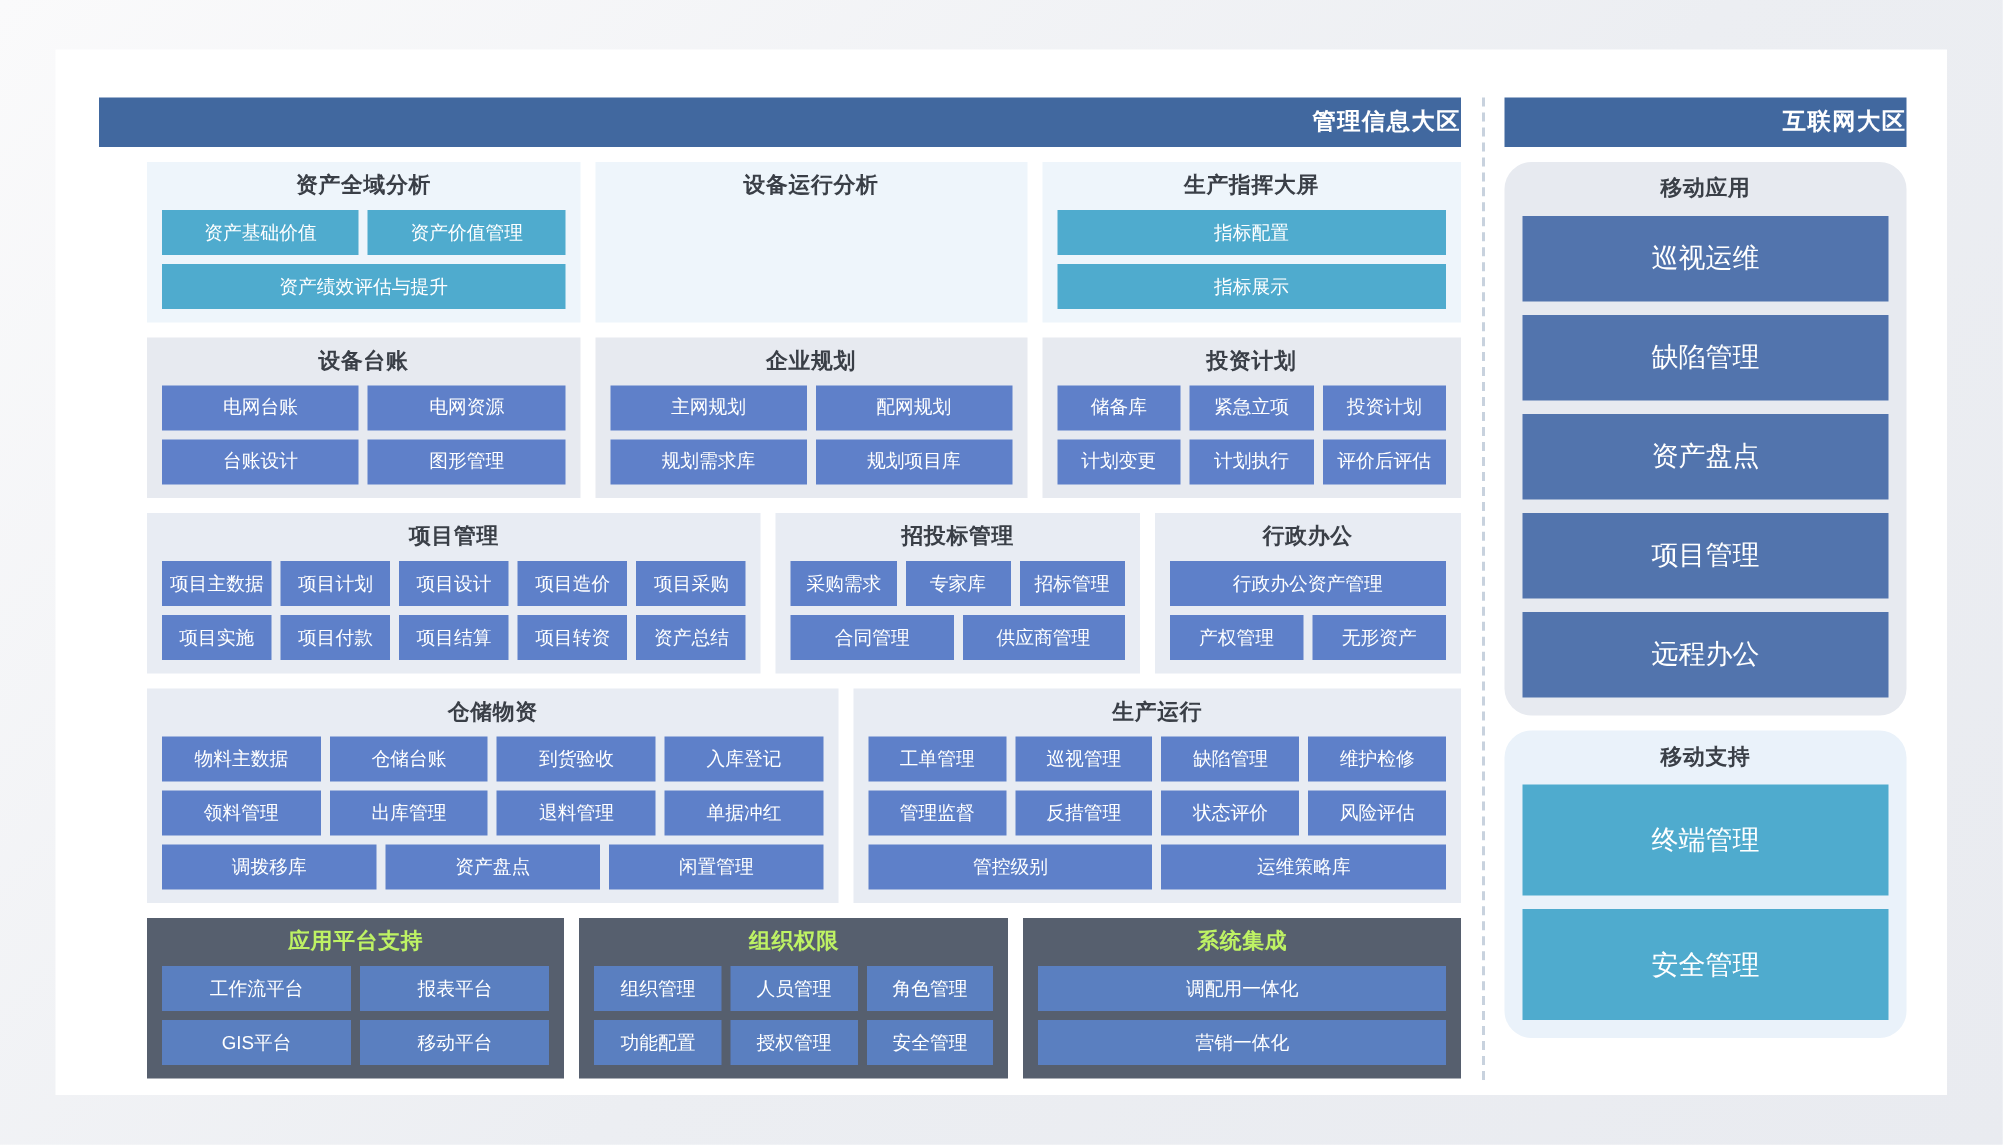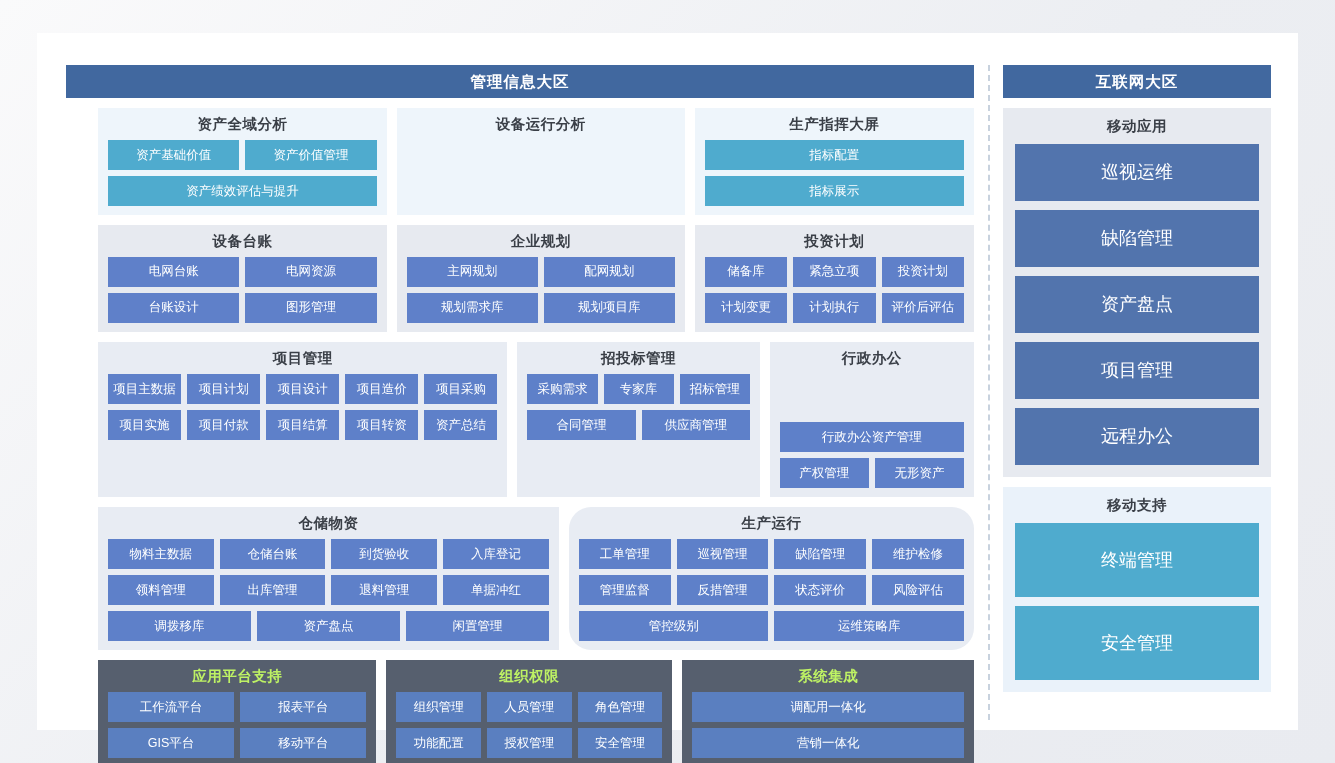--- a/index.html
+++ b/index.html
@@ -35,21 +35,21 @@
   }
   .col-right { width: 284px; display: flex; flex-direction: column; gap: 10px; }
 
   
   .zone-header {
     background: #41689f;
     color: #ffffff;
     font-size: 15.5px;
     font-weight: bold;
     letter-spacing: 1px;
-    text-align: center;
+    text-align: right;
     line-height: 33px;
     height: 33px;
   }
 
   
   .panel { padding: 7px 10px 9px 10px; }
   .panel-title {
     text-align: center;
     font-size: 14.5px;
     font-weight: bold;
@@ -85,26 +85,26 @@
   .t-dark .panel-title { color: #bef264; }
   .t-dark .tile { background: #5a7fc0; }
 
   
   .band { display: flex; gap: 10px; align-items: stretch; }
   .band > .panel { display: flex; flex-direction: column; }
   .band > .panel .rows { flex: 1; }
 
   
   .w-303 { width: 303px; } .w-302 { width: 302px; } .w-293 { width: 293px; }
-  .w-430 { width: 430px; } .w-254 { width: 254px; } .w-214 { width: 214px; gap: 48px; }
-  .w-478 { width: 478px; } .w-420 { width: 420px; border-radius: 22px; }
+  .w-430 { width: 430px; } .w-254 { width: 254px; } .w-214 { width: 214px; }
+  .w-478 { width: 478px; } .w-420 { width: 420px; }
   .w-292 { width: 292px; } .w-300 { width: 300px; } .w-306 { width: 306px; }
 
   
-  .rpanel { padding: 9px 12px 12px 12px; }
+  .rpanel { padding: 9px 12px 12px 12px; border-radius: 18px; }
   .rpanel .panel-title { margin-bottom: 8px; }
   .rstack { display: flex; flex-direction: column; gap: 9px; }
   .rtile {
     text-align: center;
     font-size: 18px;
     color: #ffffff;
     height: 57px;
     line-height: 57px;
   }
   .r-mobile  { background: #e7eaf0; }

